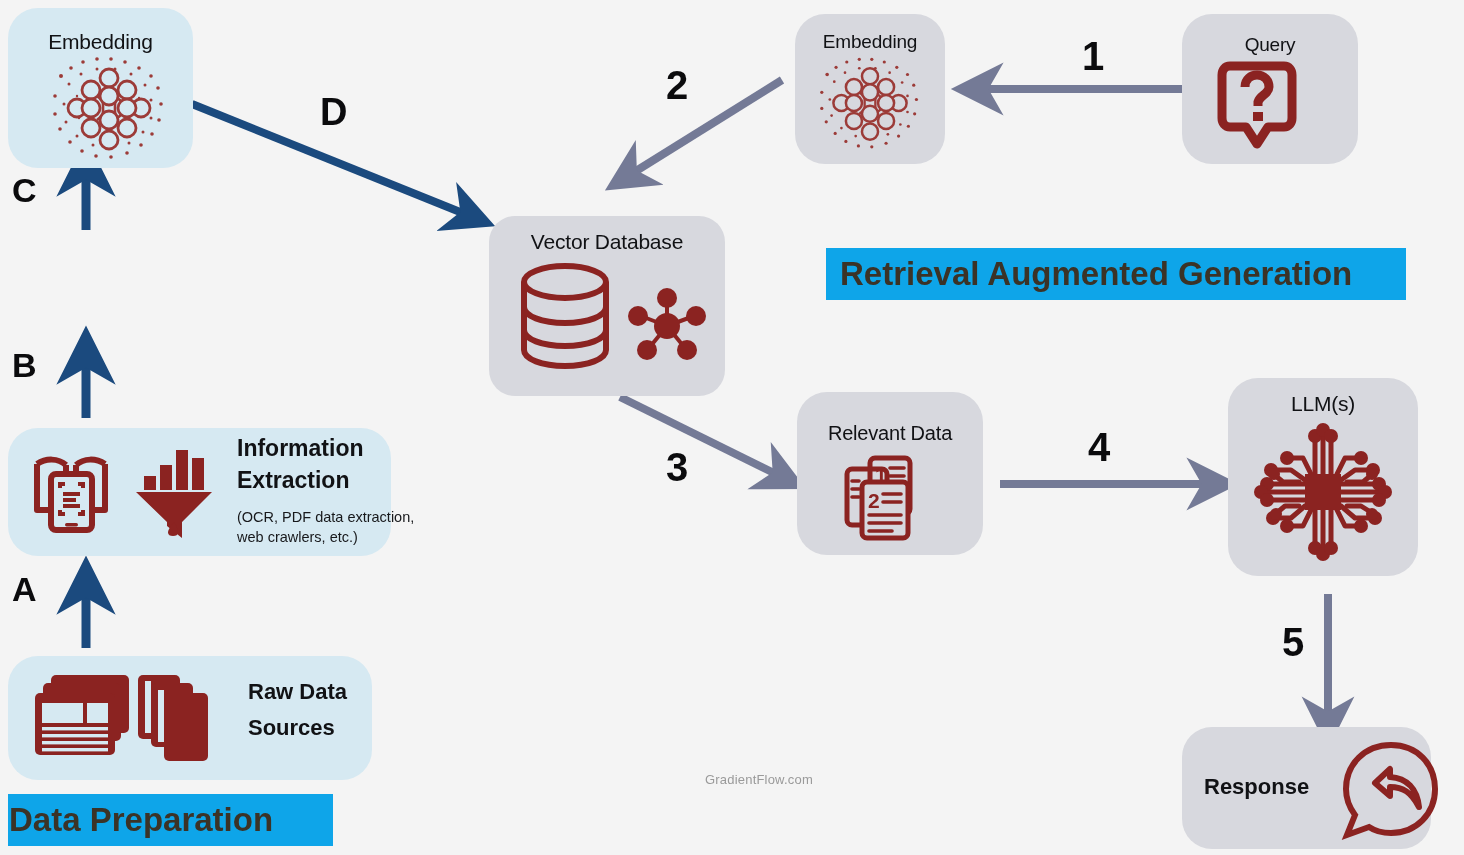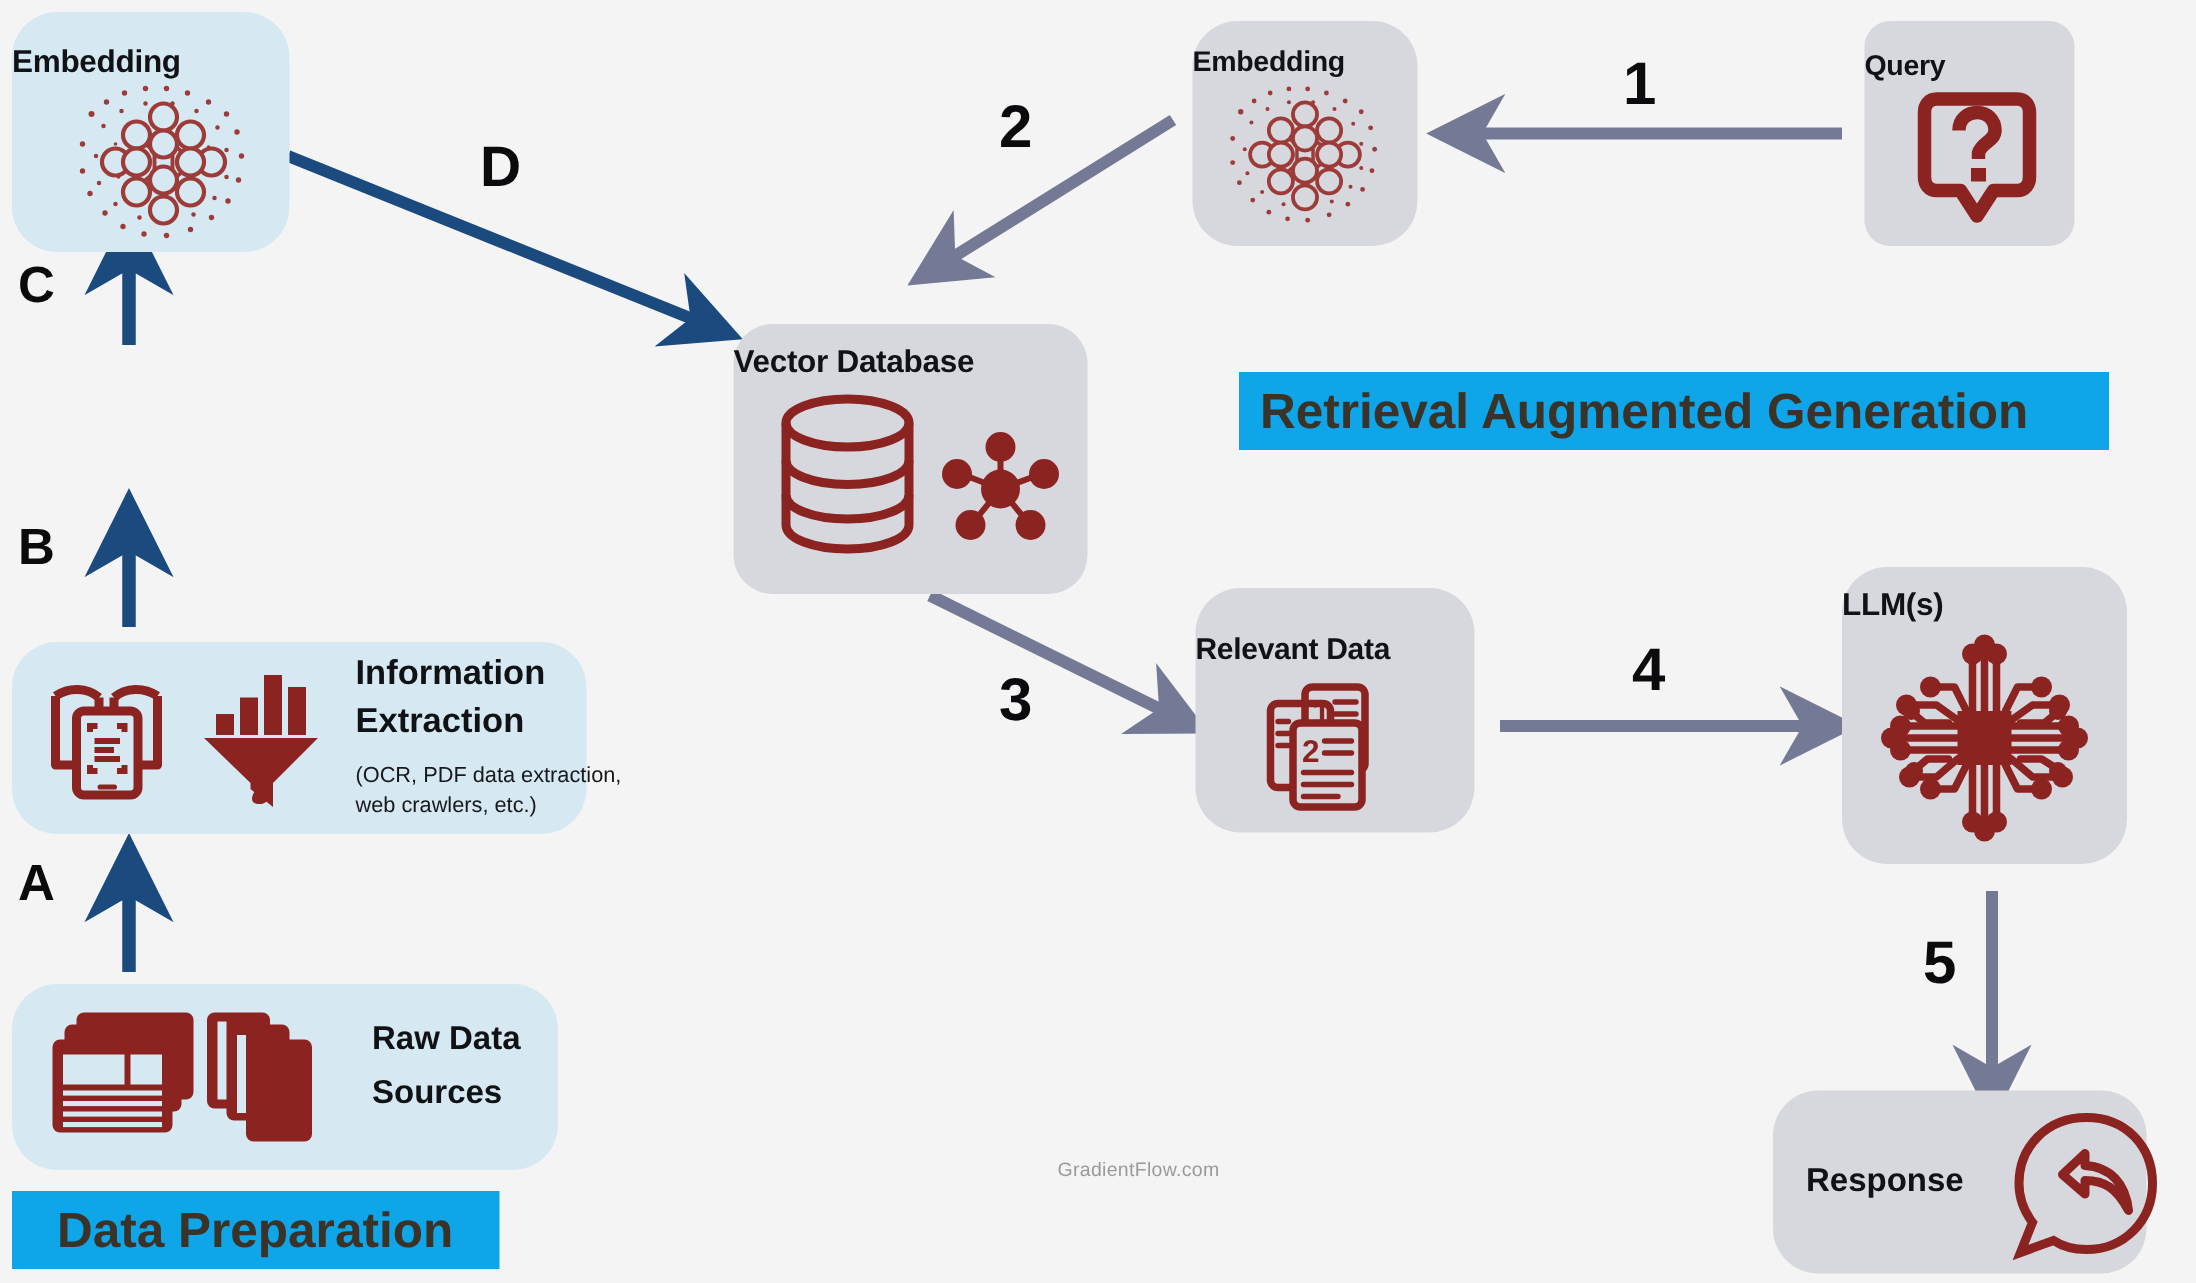--- a/index.html
+++ b/index.html
@@ -16,21 +16,22 @@
     position:absolute;
     border-radius:30px;
     box-sizing:border-box;
     display:block;
   }
   .node.blue{background:#d6e9f2;}
   .node.gray{background:#d7d8de;}
   .node-title{
     position:absolute;
     left:0;right:0;
-    font-weight:bold;
+    text-align:center;
+    font-weight:normal;
     color:#111215;
     letter-spacing:-0.2px;
   }
   svg{display:block;overflow:visible;}
   .arrows{position:absolute;inset:0;pointer-events:none;}
   .steplabel{
     position:absolute;
     font-weight:bold;
     color:#0b0b0d;
     font-size:40px;
@@ -281,21 +282,21 @@
         <g fill="#d6e9f2">
           <rect x="112" y="8" width="6" height="52"></rect>
           <rect x="125" y="17" width="6" height="52"></rect>
         </g>
       </svg>
     </div>
     <div class="labeltext" style="left:240px;top:24px;font-size:22px;">Raw Data</div>
     <div class="labeltext" style="left:240px;top:60px;font-size:22px;">Sources</div>
   </div>
 
-  <div class="banner" style="left:8px;top:794px;width:325px;height:52px;padding-left:30px;">
+  <div class="banner" style="left:8px;top:794px;width:325px;height:52px;padding-left:1px;">
     <span style="font-size:33px;">Data Preparation</span>
   </div>
 
   <div class="node gray" style="left:489px;top:216px;width:236px;height:180px;border-radius:26px;">
     <div class="node-title" style="top:14px;font-size:21px;">Vector Database</div>
     <div class="icon" style="left:31px;top:46px;">
       <svg width="90" height="108" viewBox="0 0 90 108">
         <g fill="none" stroke="#8b2321" stroke-width="6">
           <ellipse cx="45" cy="20" rx="41" ry="16"></ellipse>
           <path d="M4,20 L4,88 C4,97 22,104 45,104 C68,104 86,97 86,88 L86,20"></path>
@@ -389,21 +390,21 @@
             <circle cx="74" cy="52" r="9"></circle>
             <circle cx="56" cy="64" r="9"></circle>
           <circle cx="38" cy="72" r="9"></circle>
             <circle cx="74" cy="72" r="9"></circle>
             <circle cx="56" cy="84" r="9"></circle>
         </g>
       </svg>
     </div>
   </div>
 
-  <div class="node gray" style="left:1243px;top:14px;width:140px;height:150px;border-radius:17px;">
+  <div class="node gray" style="left:1182px;top:14px;width:176px;height:150px;">
     <div class="node-title" style="top:20px;font-size:19px;">Query</div>
     <div class="icon" style="left:38px;top:48px;">
       <svg width="74" height="86" viewBox="0 0 74 86">
         <path d="M10,4 L64,4 C69,4 72,8 72,13 L72,56 C72,61 69,65 64,65 L48,65 L37,82 L26,65 L10,65 C5,65 2,61 2,56 L2,13 C2,8 5,4 10,4 Z" fill="none" stroke="#8b2321" stroke-width="9" stroke-linejoin="round"></path>
         <path d="M25,25 C25,17 31,13 37,13 C44,13 49,18 49,25 C49,32 40,33 38,40 L38,44" fill="none" stroke="#8b2321" stroke-width="9" stroke-linecap="butt"></path>
         <rect x="33" y="50" width="10" height="9" fill="#8b2321"></rect>
       </svg>
     </div>
   </div>
 

